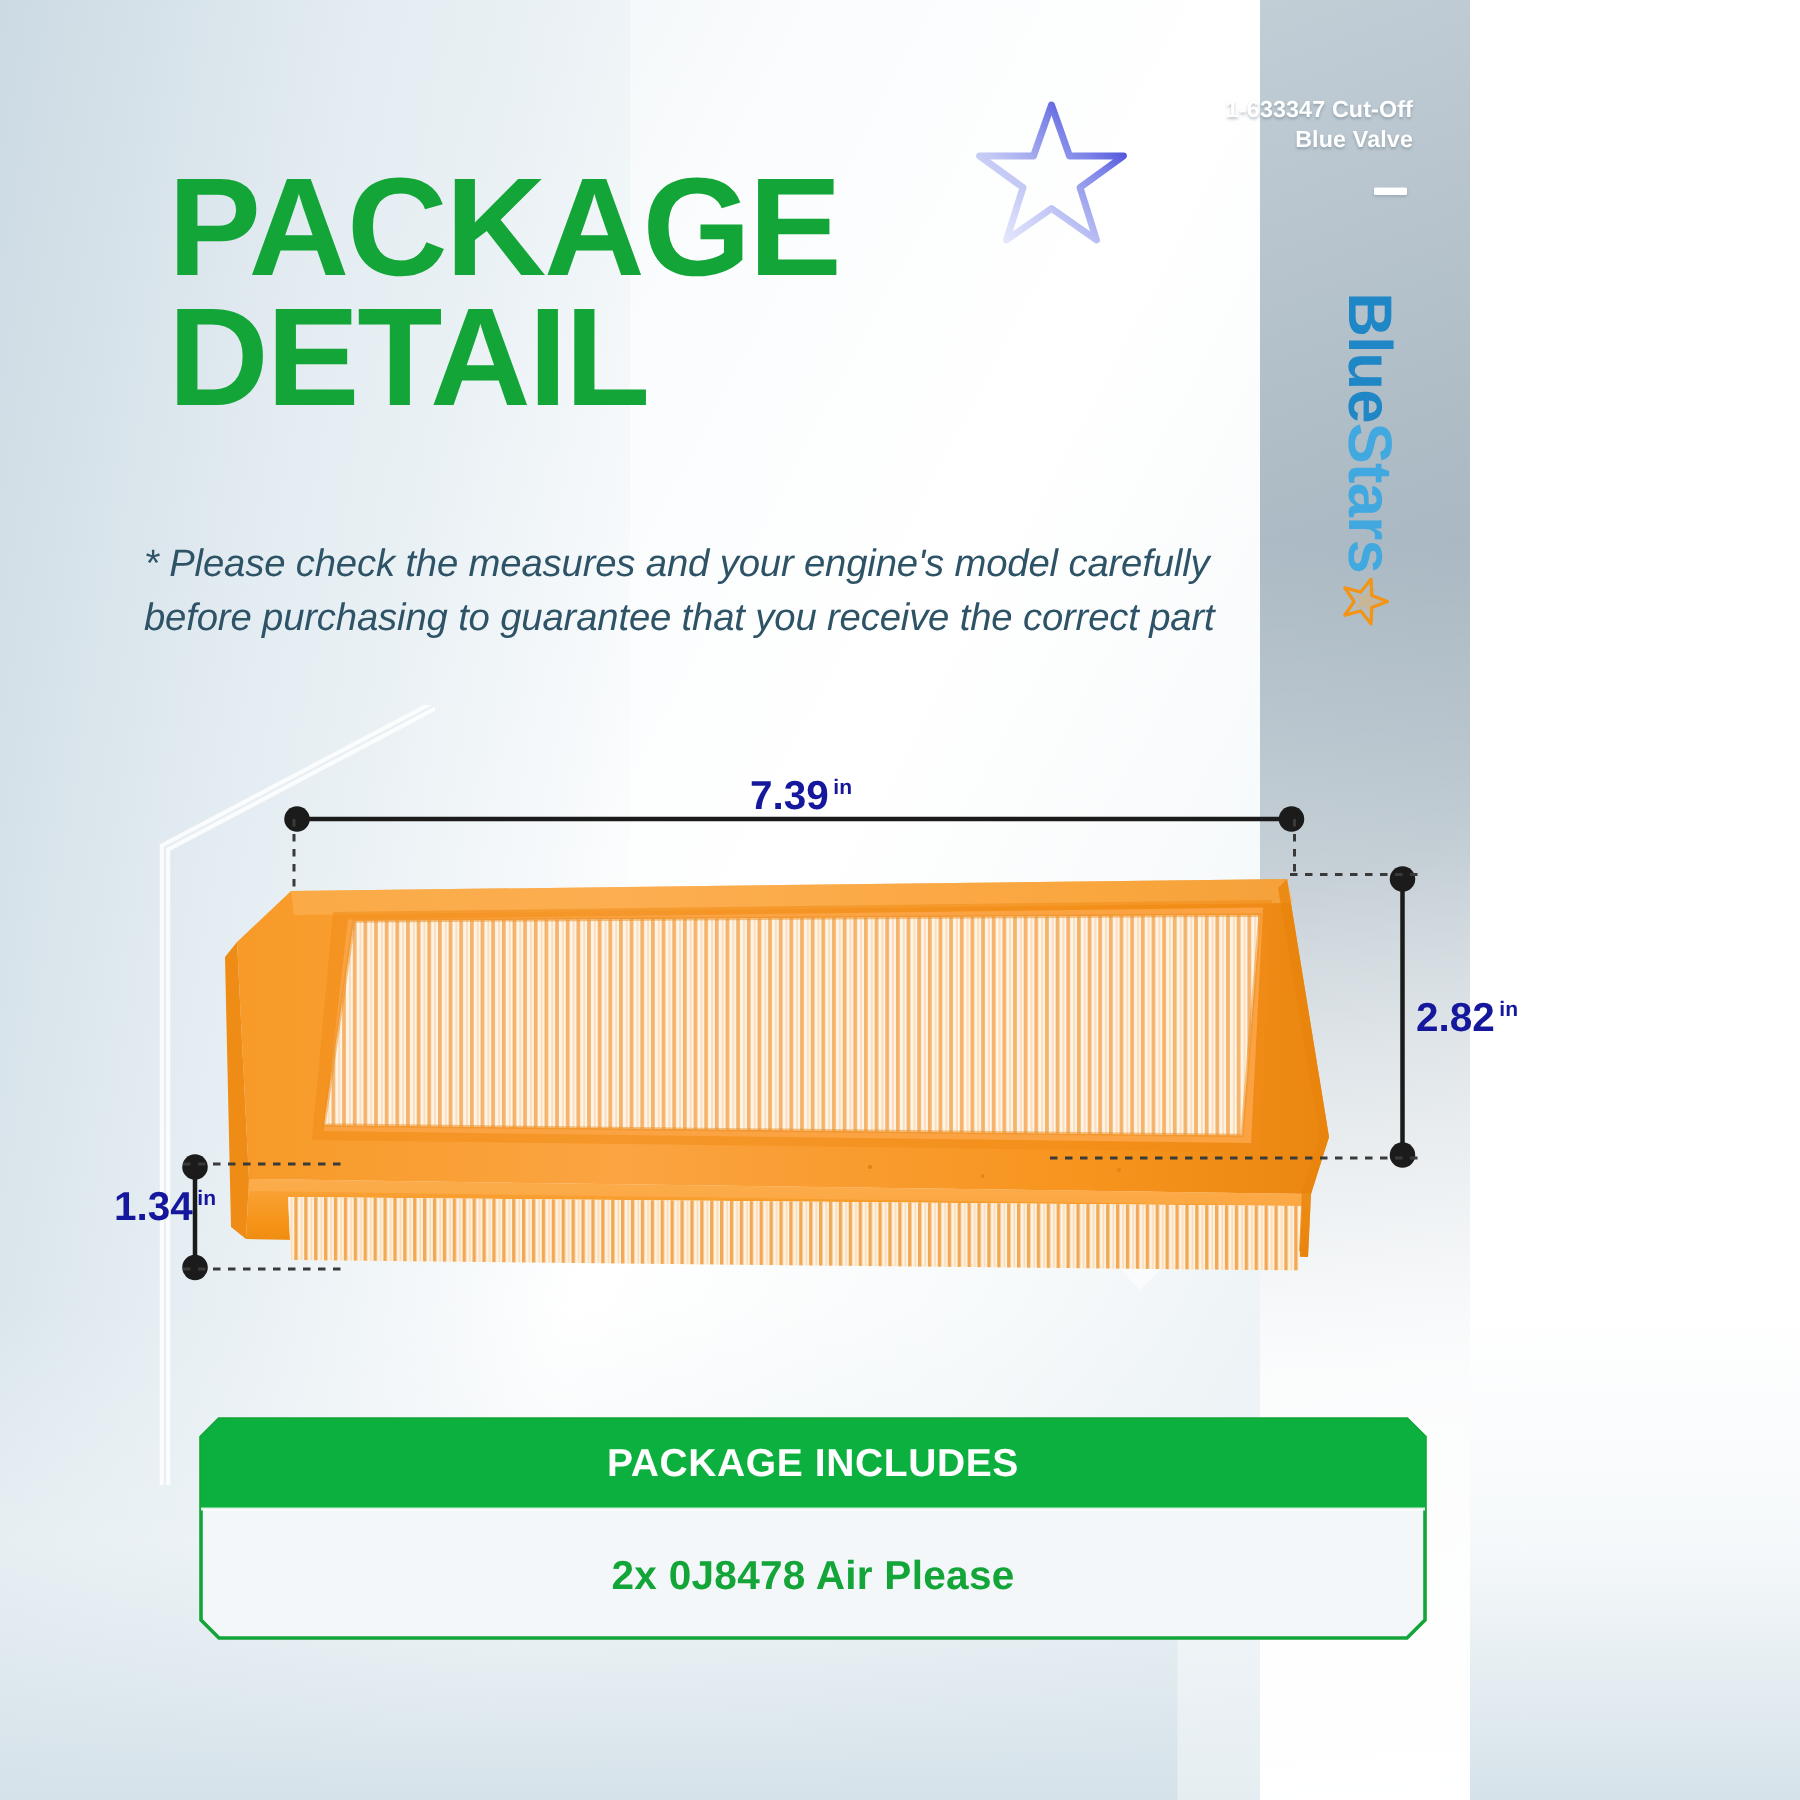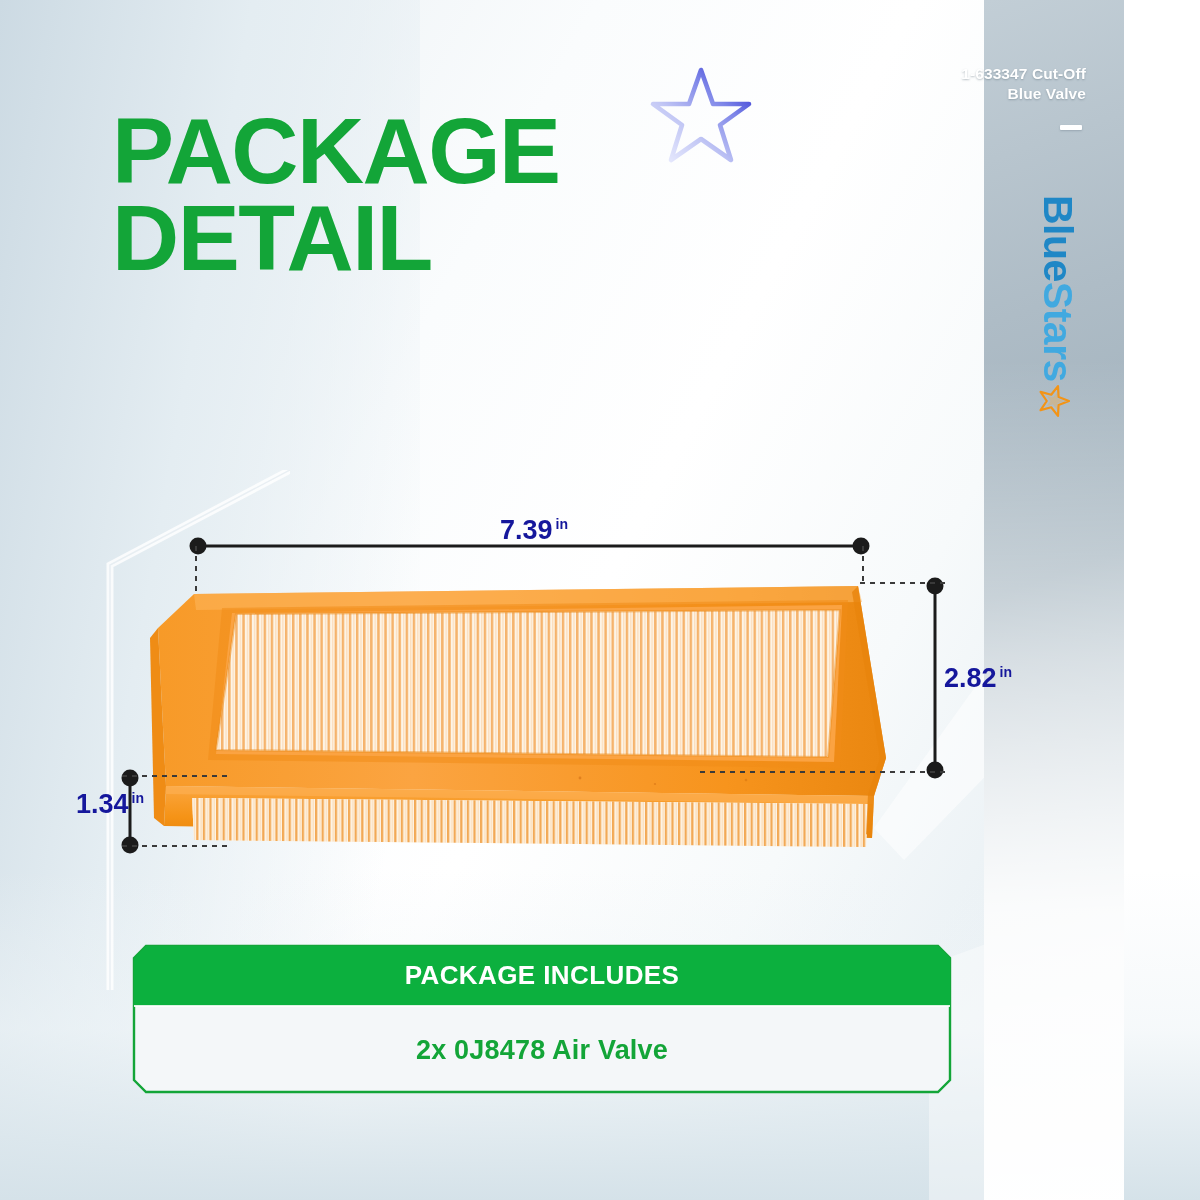--- a/index.html
+++ b/index.html
@@ -7,21 +7,21 @@
   body {
     font-family:"Liberation Sans", sans-serif;
     position:relative;
     overflow:hidden;
     background:#ffffff;
   }
 
   
   #stage {
     position:absolute; inset:0;
-    width:1124px; height:1200px;
+    width:980px; height:1200px;
     background:
       linear-gradient(118deg,#dde6ec 0%, #eef3f6 14%, #fafcfd 34%, #ffffff 52%, #f7fafb 70%, #e9f0f4 86%, #dbe5ea 100%);
     border-radius: 23px;
   }
   .bg-left-glow{
     position:absolute; left:0; top:0; width:420px; height:1200px;
     background:linear-gradient(100deg,#ccdae3 0%, #e4edf2 40%, rgba(255,255,255,0) 85%);
     pointer-events:none;
   }
   .bg-bottom-glow{
@@ -186,20 +186,21 @@
           <stop offset="0%" stop-color="#eef0ff"></stop>
           <stop offset="35%" stop-color="#c3c8f5"></stop>
           <stop offset="68%" stop-color="#7d85e8"></stop>
           <stop offset="100%" stop-color="#2222cc"></stop>
         </linearGradient>
       </defs>
       <path d="M55 8 L67 42 L103 42 L74 63 L85 98 L55 77 L25 98 L36 63 L7 42 L43 42 Z" fill="none" stroke="url(#starGrad)" stroke-width="4.6" stroke-linejoin="round"></path>
     </svg>
   </div>
 
+  <div id="disclaimer">* Please check the measures and your engine's model carefully before purchasing to guarantee that you receive the correct part</div>
 
   <div id="product-area">
 
     <svg class="filter" viewBox="0 0 760 290" preserveAspectRatio="none">
       <defs>
         <linearGradient id="frameTop" x1="0" y1="0" x2="0" y2="1">
           <stop offset="0%" stop-color="#fca53a"></stop>
           <stop offset="45%" stop-color="#f7941d"></stop>
           <stop offset="100%" stop-color="#ef8a12"></stop>
         </linearGradient>
@@ -304,16 +305,16 @@
 
   <div id="package-box">
     <svg style="position:absolute; left:0; top:0; width:820px; height:150px;" viewBox="0 0 820 150">
 
       <path d="M2 14 L14 2 L806 2 L818 14 L818 136 L806 148 L14 148 L2 136 Z" fill="#f4f7f9" stroke="#13a538" stroke-width="2.4"></path>
 
       <path d="M2 14 L14 2 L806 2 L818 14 L818 62 L2 62 Z" fill="#0cb03e"></path>
       <path d="M2 62 L818 62" stroke="#ffffff" stroke-width="2" opacity=".85"></path>
     </svg>
     <div class="pkg-head-text">PACKAGE INCLUDES</div>
-    <div class="pkg-body-text">2x 0J8478 Air Valve</div>
+    <div class="pkg-body-text">2x 0J8478 Air Please</div>
   </div>
 
 </div>
 
 </body></html>

